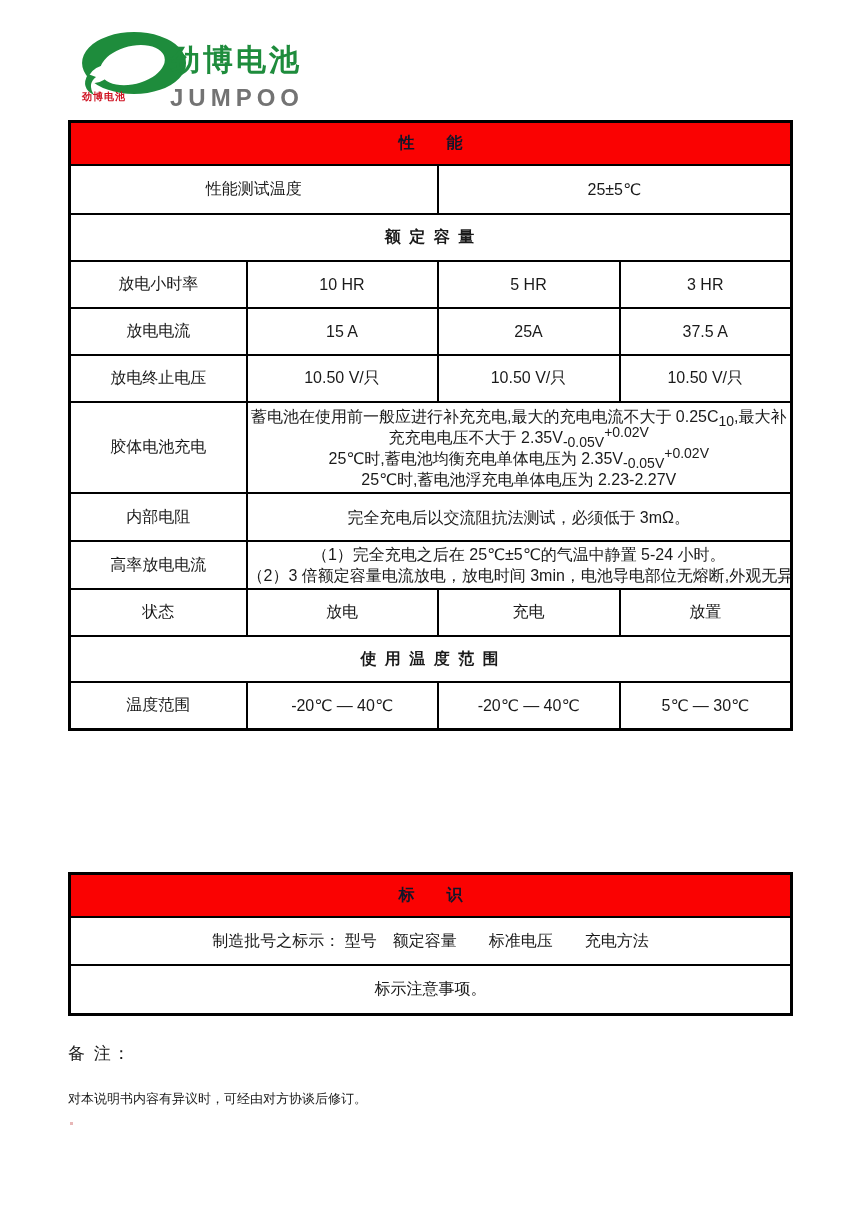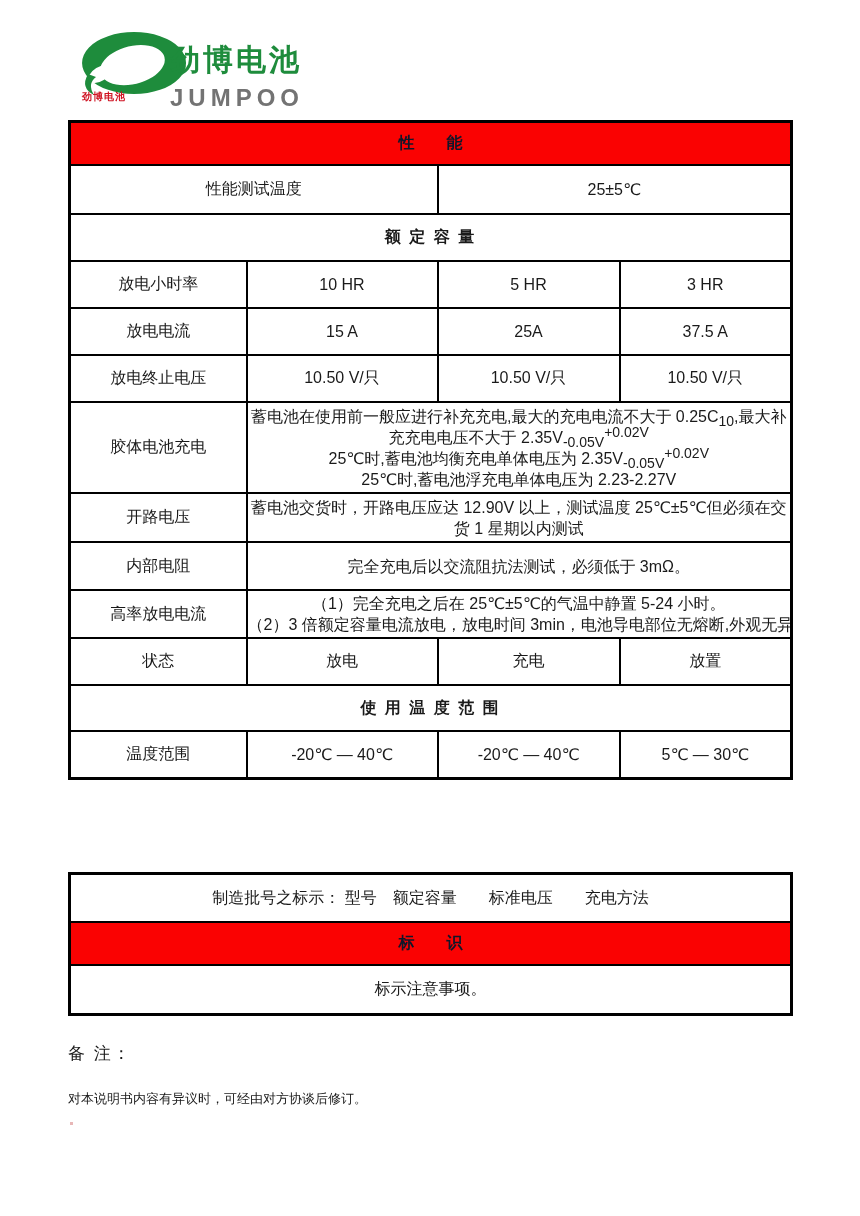--- a/index.html
+++ b/index.html
@@ -108,27 +108,20 @@
   <tr>
     <td class="h89">胶体电池充电</td>
     <td colspan="3" class="detail h89">
       <div class="line">蓄电池在使用前一般应进行补充充电,最大的充电电流不大于 0.25C<sub>10</sub>,最大补</div>
       <div class="line">充充电电压不大于 2.35V<sub>-0.05V</sub><sup>+0.02V</sup></div>
       <div class="line">25℃时,蓄电池均衡充电单体电压为 2.35V<sub>-0.05V</sub><sup>+0.02V</sup></div>
       <div class="line">25℃时,蓄电池浮充电单体电压为 2.23-2.27V</div>
     </td>
   </tr>
   <tr>
-    <td class="h47">开路电压</td>
-    <td colspan="3" class="detail h47">
-      <div class="line">蓄电池交货时，开路电压应达 12.90V 以上，测试温度 25℃±5℃但必须在交</div>
-      <div class="line">货 1 星期以内测试</div>
-    </td>
-  </tr>
-  <tr>
     <td class="h46">内部电阻</td>
     <td colspan="3" class="detail h46">
       <div class="line">完全充电后以交流阻抗法测试，必须低于 3mΩ。</div>
     </td>
   </tr>
   <tr>
     <td class="h46">高率放电电流</td>
     <td colspan="3" class="detail h46">
       <div class="line">（1）完全充电之后在 25℃±5℃的气温中静置 5-24 小时。</div>
       <div class="line">（2）3 倍额定容量电流放电，放电时间 3min，电池导电部位无熔断,外观无异常。</div>
@@ -151,24 +144,24 @@
   </tr>
 </tbody>
   </table>
 
 <table class="spec" id="mark-table">
   <colgroup>
       <col style="width:722px">
     </colgroup>
   <tbody>
       <tr>
-    <td class="left-cell h46">制造批号之标示： 型号　额定容量　　标准电压　　充电方法</td>
+    <td class="red-bar">标　　识</td>
   </tr>
   <tr>
-    <td class="red-bar">标　　识</td>
+    <td class="left-cell h46">制造批号之标示： 型号　额定容量　　标准电压　　充电方法</td>
   </tr>
   <tr>
     <td class="left-cell h47">标示注意事项。</td>
   </tr>
 </tbody>
   </table>
 
 <div class="notes-heading">备 注：</div>
 <div class="notes-body">对本说明书内容有异议时，可经由对方协谈后修订。</div>
 <div class="faint-dot"></div>

